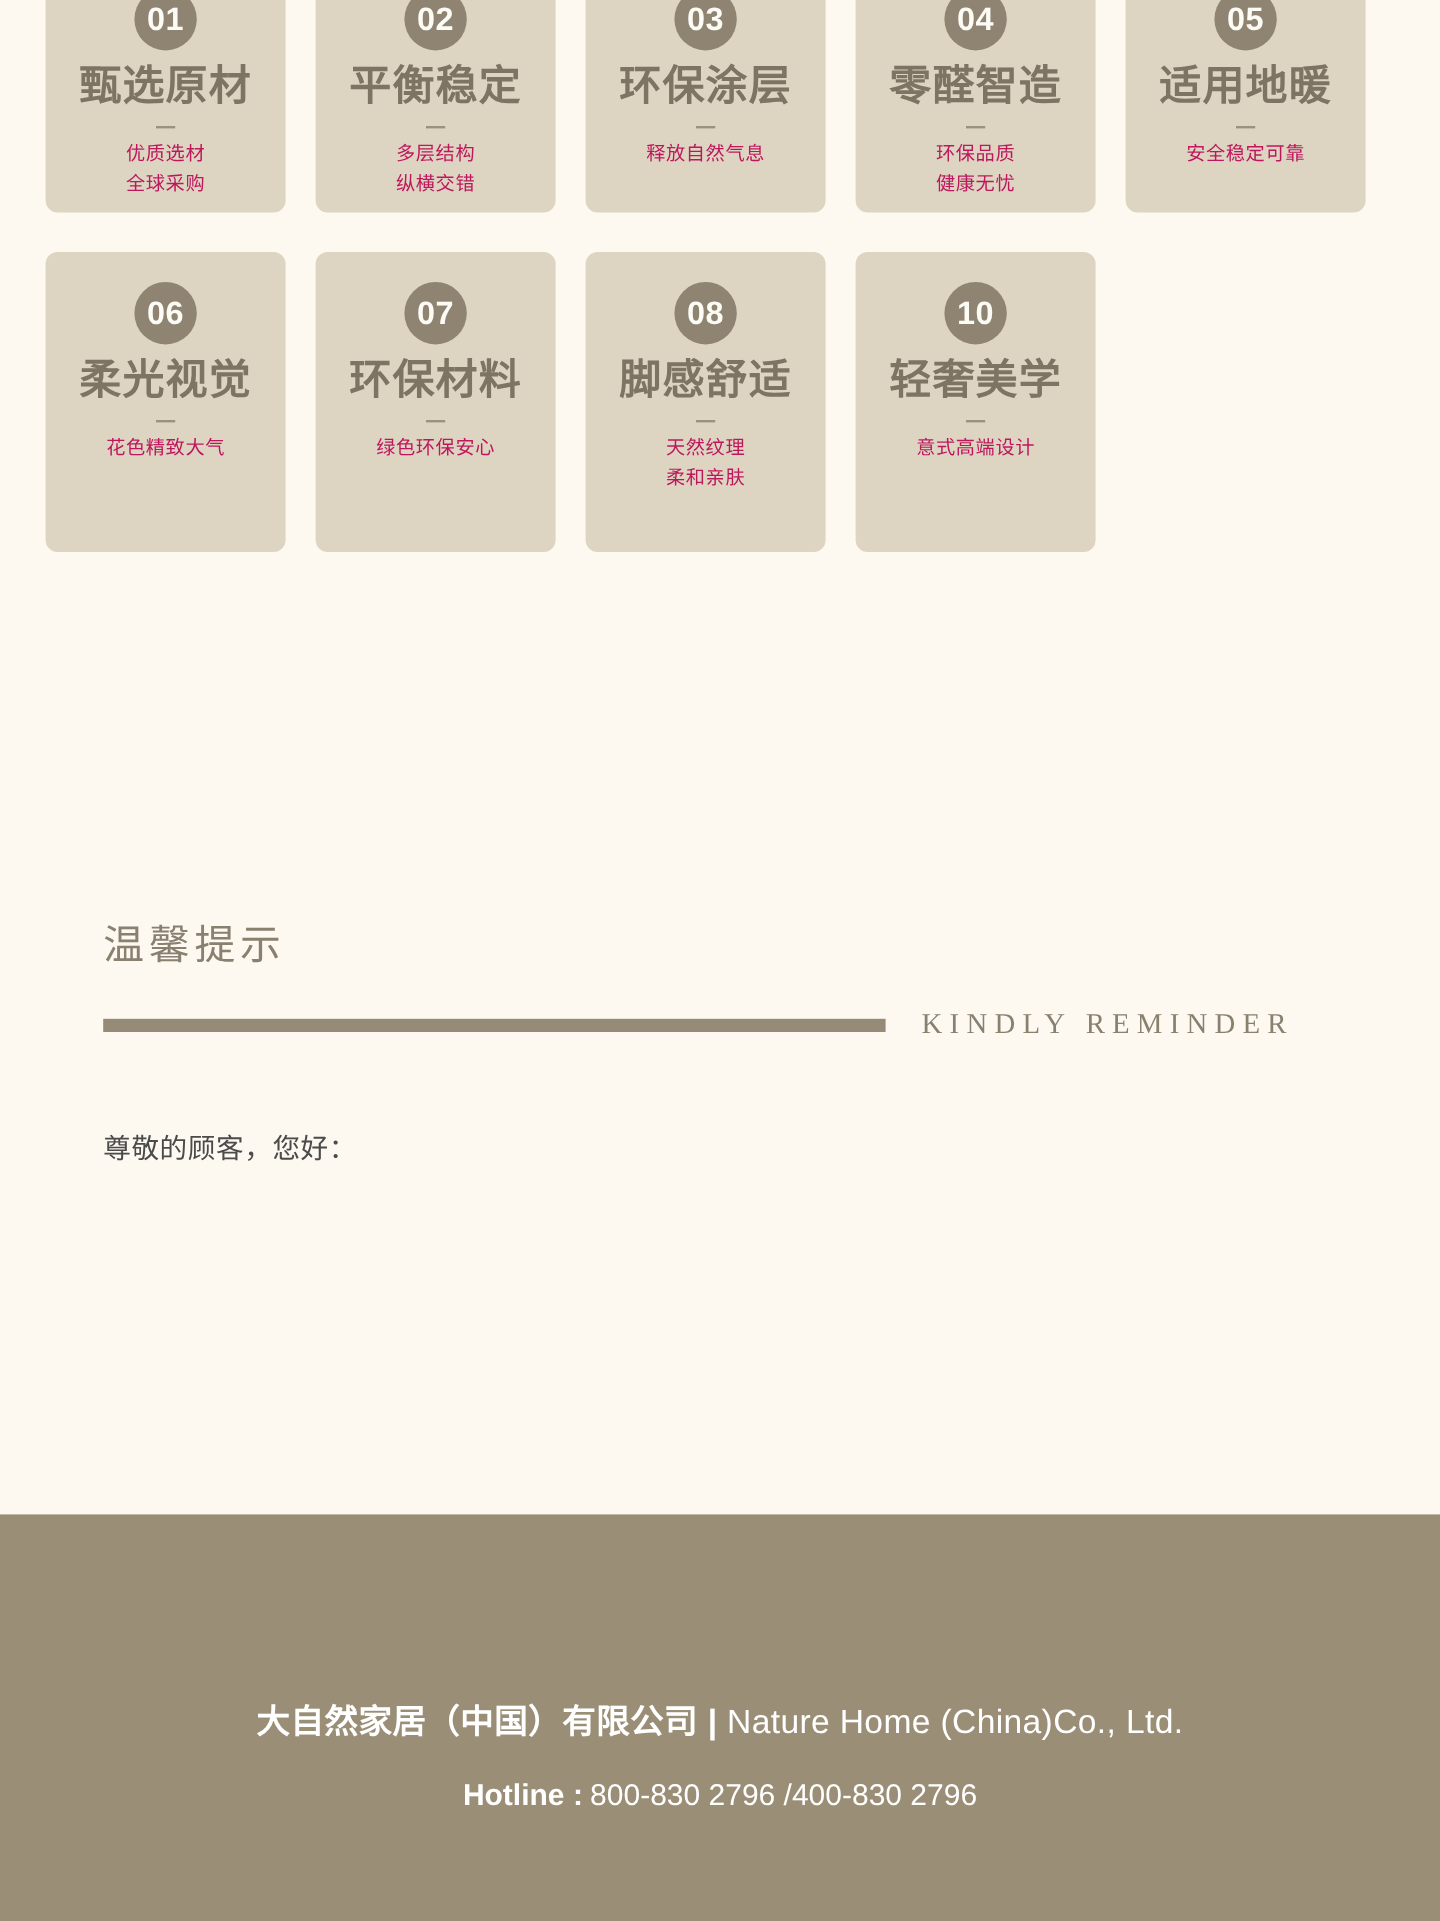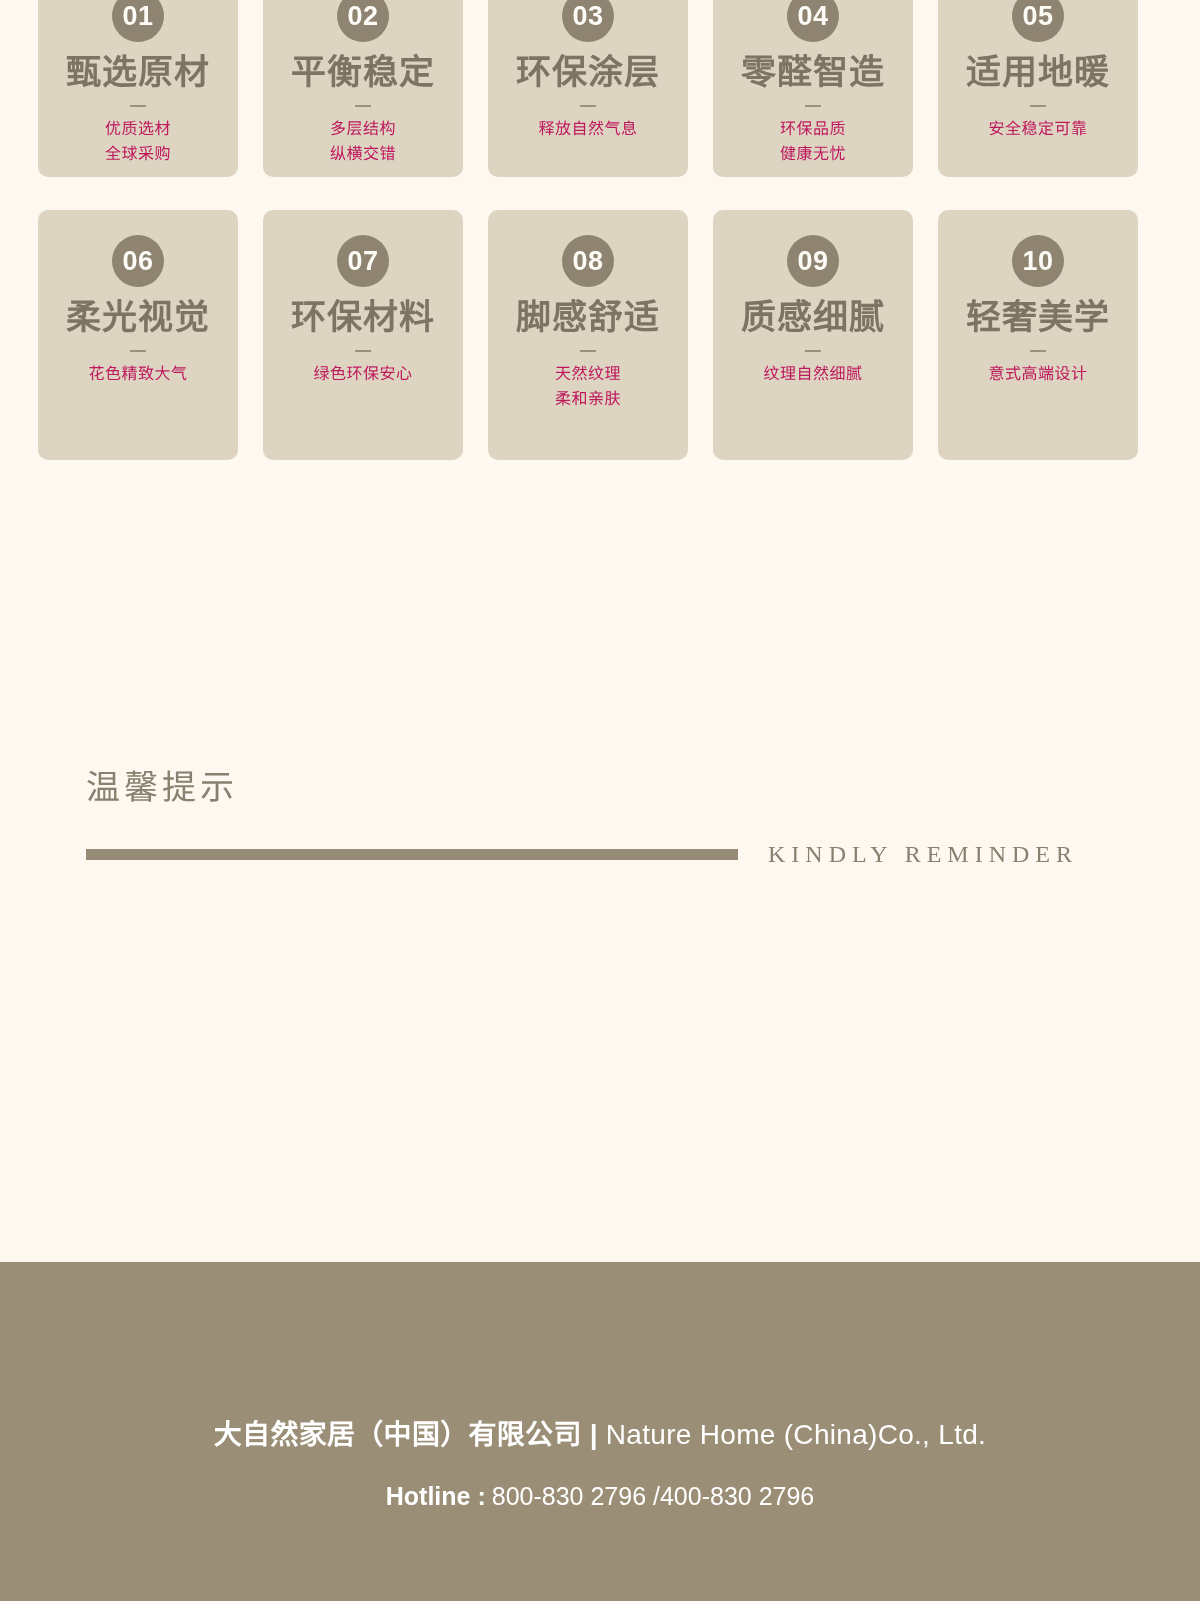--- a/index.html
+++ b/index.html
@@ -238,40 +238,35 @@
       <div class="divider-dash"></div>
       <div class="feature-desc">绿色环保安心</div>
     </div>
     <div class="feature-card">
       <div class="badge">08</div>
       <div class="feature-title">脚感舒适</div>
       <div class="divider-dash"></div>
       <div class="feature-desc">天然纹理<br>柔和亲肤</div>
     </div>
     <div class="feature-card">
-      <div class="badge">09</div>
-      <div class="feature-title">质感细腻</div>
-      <div class="divider-dash"></div>
-      <div class="feature-desc">纹理自然细腻</div>
-    </div>
-    <div class="feature-card">
       <div class="badge">10</div>
       <div class="feature-title">轻奢美学</div>
       <div class="divider-dash"></div>
       <div class="feature-desc">意式高端设计</div>
     </div>
   </div>
 </section>
 
 <section class="reminder">
   <h2 class="reminder-title">温馨提示</h2>
   <div class="reminder-bar-row">
     <div class="reminder-bar"></div>
     <div class="reminder-en">KINDLY REMINDER</div>
   </div>
+  <p class="salutation">尊敬的顾客，您好：</p>
 </section>
 
 <footer class="footer">
   <div class="footer-company">
     <span class="cn">大自然家居（中国）有限公司</span>
     <span class="sep">|</span>
     <span class="en">Nature Home (China)Co., Ltd.</span>
   </div>
   <div class="footer-contact">
     <span class="label">Hotline :</span>

